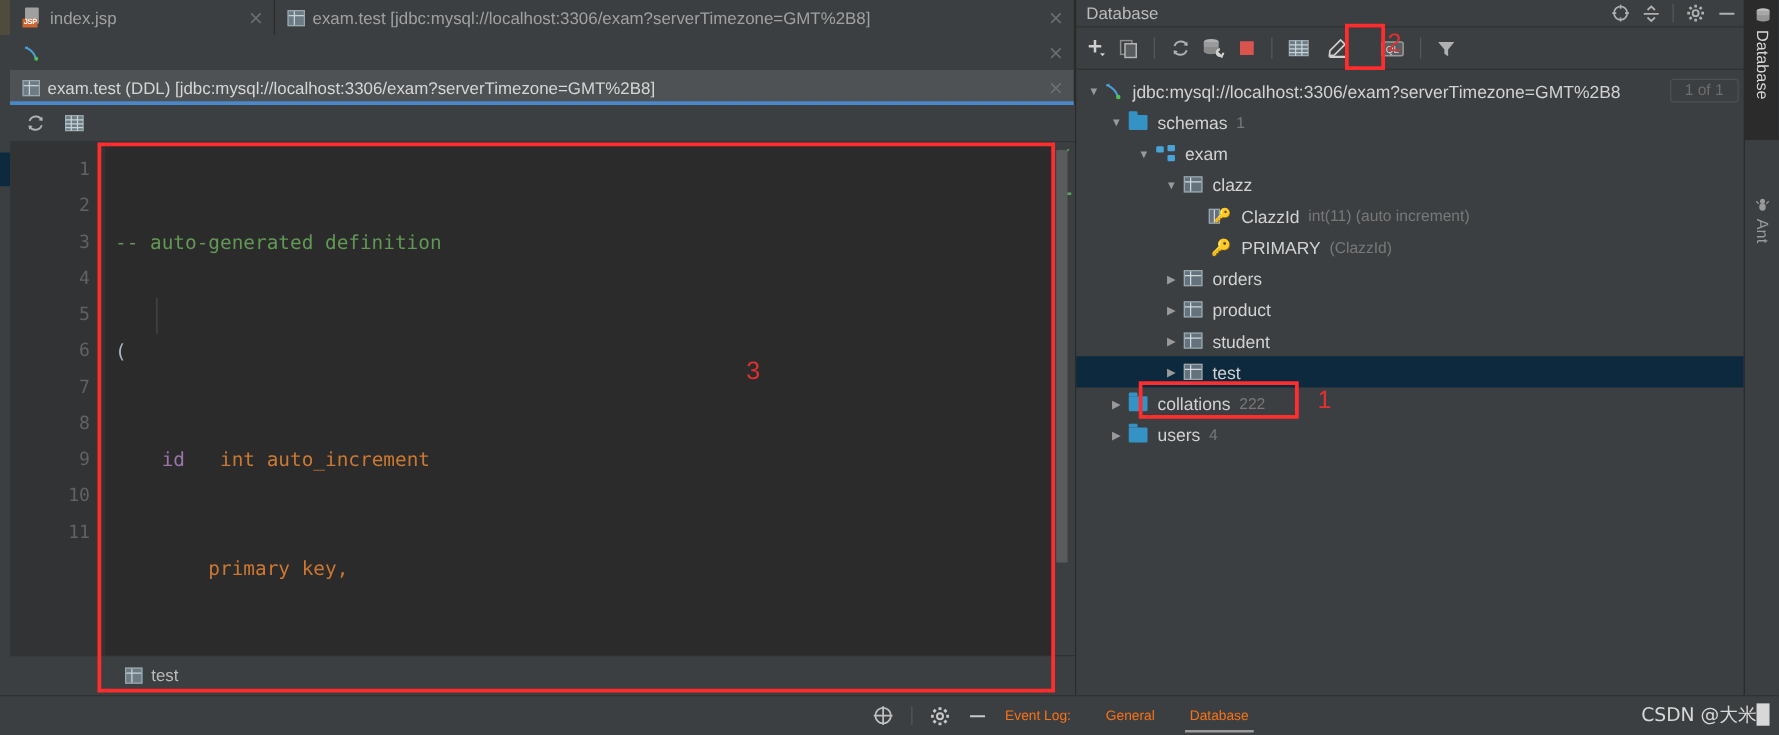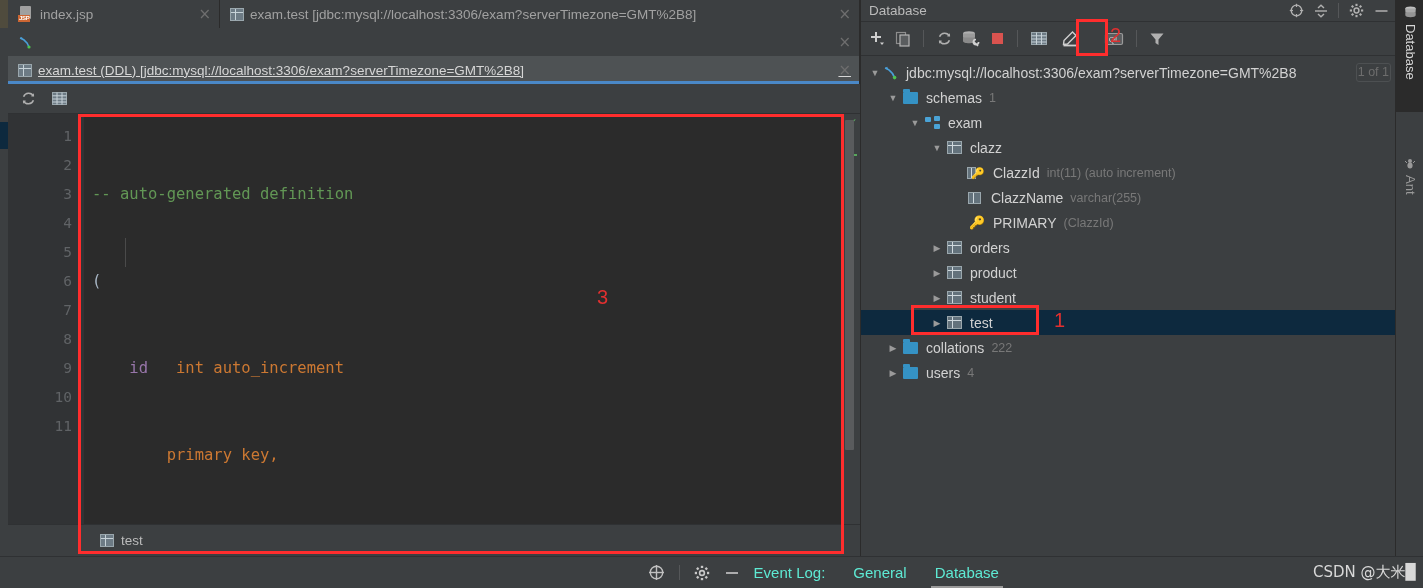--- a/index.html
+++ b/index.html
@@ -27,21 +27,21 @@
   .tabrow-3 { top: 56px; width: 852px; }
 
   .tab {
     display: flex; align-items: center; gap: 6px;
     padding: 0 8px 0 10px; height: 28px;
     background: #3c3f41; color: #a9b7c6;
     border-right: 1px solid #2b2b2b;
     font-size: 13.5px; white-space: nowrap; position: relative;
   }
   .tab.inactive { background: #3c3f41; color: #a1a1a1; }
-  .tab.selected { background: #4e5254; color: #d6d6d6; text-decoration: underline; }
+  .tab.selected { background: #4e5254; color: #d6d6d6; }
   .tab.selected::after {
     content: ""; position: absolute; left: 0; right: 0; bottom: 0;
     height: 3px; background: #4a88c7;
   }
   .tab.fill { flex: 1; justify-content: center; }
   .tab-close {
     margin-left: auto; padding-left: 14px;
     color: #6e6e6e; font-size: 15px; line-height: 1;
     font-family: "DejaVu Sans", sans-serif;
   }
@@ -187,21 +187,21 @@
   }
   .trow.sel { background: #0d293e; }
   .arrow {
     width: 16px; flex: none; color: #9a9a9a; font-size: 9px;
     display: flex; align-items: center; justify-content: center;
   }
   .tlabel { color: #d2d2d2; margin-left: 2px; }
   .tmeta { color: #787878; margin-left: 7px; font-size: 12.5px; }
   .badge-1of1 {
     position: absolute; right: 4px; top: 3px; color: #6d6d6d; font-size: 12.5px;
-    border: 1px solid #4d5052; border-radius: 3px; padding: 0 1px; line-height: 17px;
+    border: 1px solid #4d5052; border-radius: 3px; padding: 0 11px; line-height: 17px;
   }
 
   
   .i-folder {
     width: 15px; height: 12px; background: #3592c4; border-radius: 1px; position: relative; flex: none;
   }
   .i-folder::before {
     content: ""; position: absolute; left: 0; top: -3px; width: 7px; height: 3px;
     background: #3592c4; border-radius: 1px 1px 0 0;
   }
@@ -260,21 +260,21 @@
   .vtab.idle { color: #9a9a9a; }
 
   
   #status {
     position: absolute; left: 0; top: 556px; width: 1423px; height: 32px;
     background: #3c3f41; border-top: 1px solid #2f3133;
     display: flex; align-items: center;
   }
   .st-right { margin-left: auto; display: flex; align-items: center; }
   .st-icons { display: flex; align-items: center; gap: 14px; padding-right: 14px; }
-  .st-item { font-size: 15px; color: #5eead4; padding: 0 14px; position: relative; }
+  .st-item { font-size: 11px; color: #f97316; padding: 0 14px; position: relative; }
   .st-item.active::after {
     content: ""; position: absolute; left: 10px; right: 10px; bottom: -7px;
     height: 2px; background: #9a9a9a;
   }
   .watermark {
     font-size: 15px; color: #d8d8d8; padding-right: 6px;
     font-family: "DejaVu Sans", sans-serif; white-space: nowrap;
   }
   .sep-v { width: 1px; height: 15px; background: #555759; }
 
@@ -569,27 +569,20 @@
 
       <div class="trow" style="padding-left:106px">
         <span class="i-colkey" style="margin-right:6px">
           <span class="cc"></span>
             <span class="kk">🔑</span>
         </span>
         <span class="tlabel">ClazzId</span>
         <span class="tmeta">int(11) (auto increment)</span>
       </div>
 
-      <div class="trow" style="padding-left:106px">
-        <span class="i-col" style="margin-right:6px">
-            <span class="cc"></span>
-          </span>
-        <span class="tlabel">ClazzName</span>
-        <span class="tmeta">varchar(255)</span>
-      </div>
 
       <div class="trow" style="padding-left:108px">
         <span class="i-key" style="margin-right:8px">🔑</span>
         <span class="tlabel">PRIMARY</span>
         <span class="tmeta">(ClazzId)</span>
       </div>
 
       <div class="trow" style="padding-left:68px">
         <span class="arrow">▶</span>
         <span class="i-tbl" style="margin:0 6px 0 2px">

